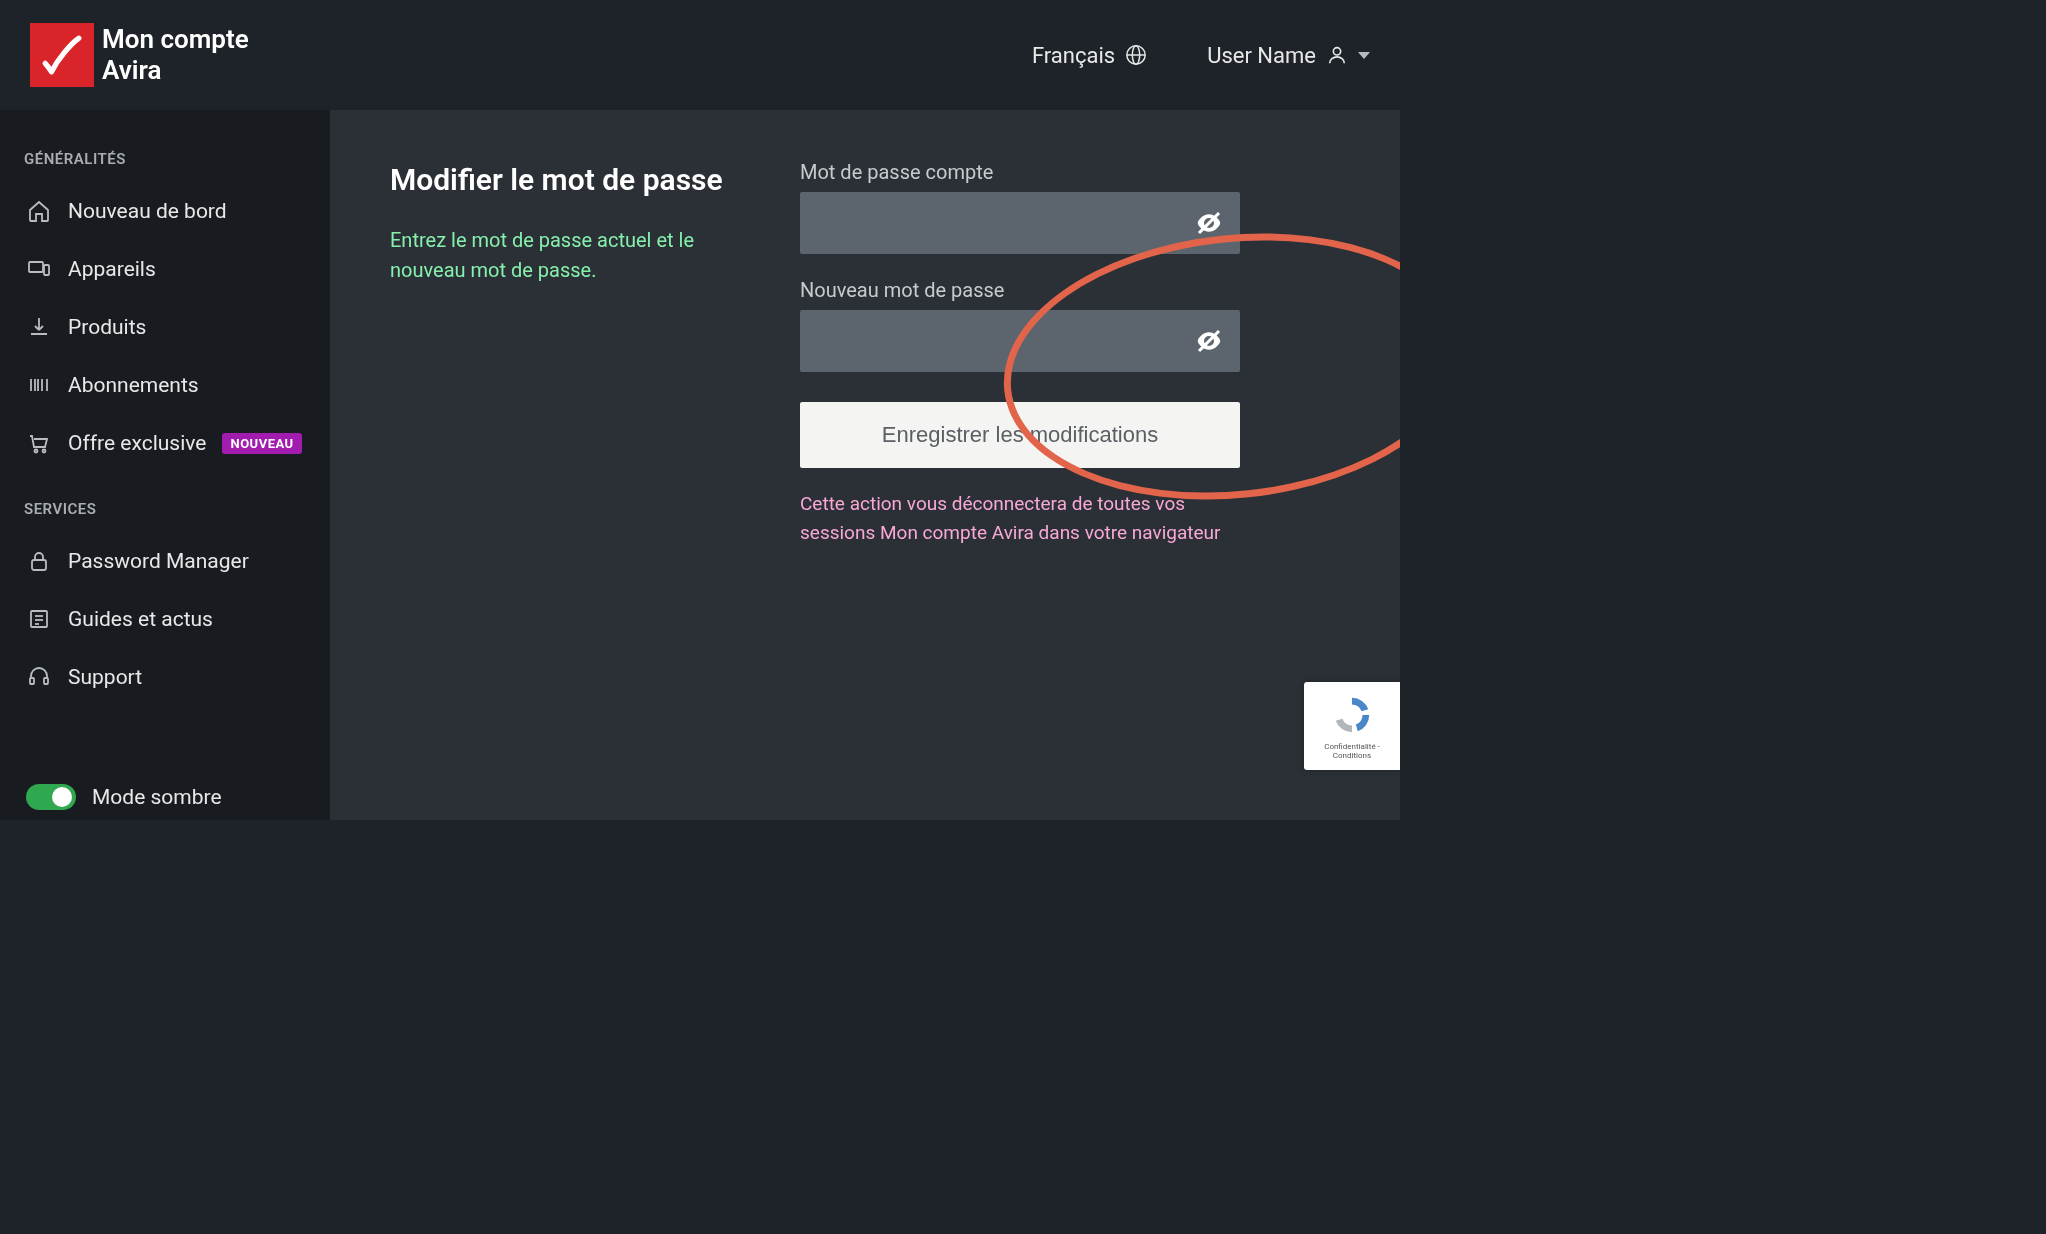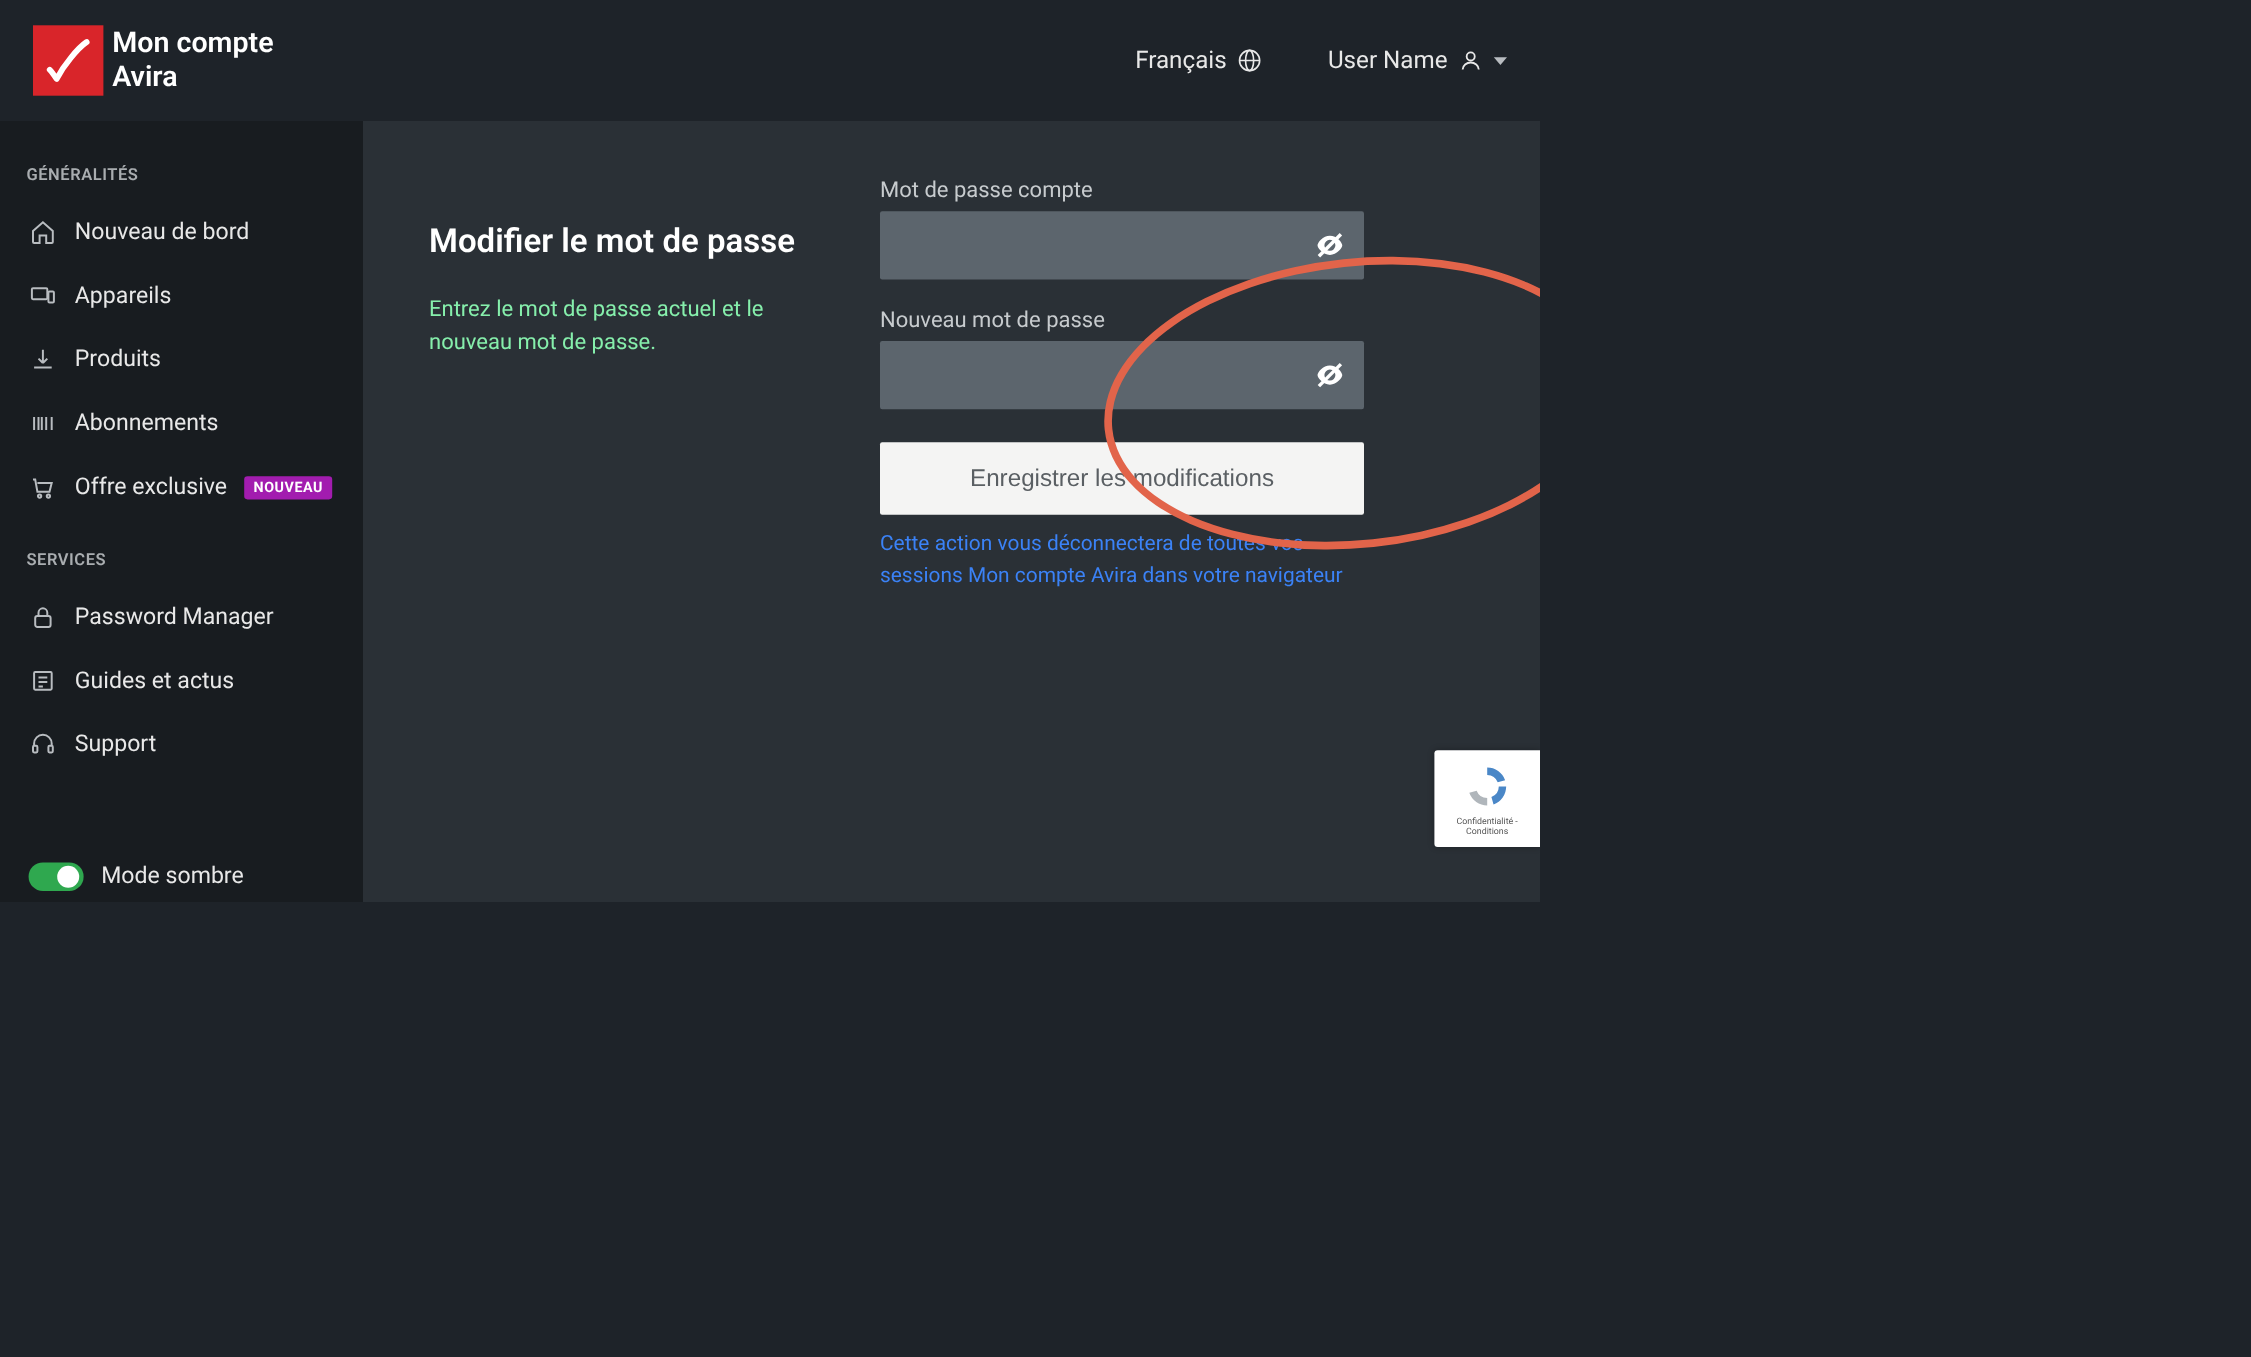--- a/index.html
+++ b/index.html
@@ -138,21 +138,20 @@
   background: #2a3036;
   padding: 50px 60px;
   position: relative;
 }
 .main-inner {
   display: flex;
   gap: 70px;
 }
 .left-col {
   width: 340px;
-  margin-top: 40px;
 }
 .page-heading {
   font-size: 30px;
   font-weight: 600;
   color: #fff;
   line-height: 1.3;
 }
 .page-sub {
   margin-top: 26px;
   font-size: 20px;
@@ -200,23 +199,23 @@
   height: 66px;
   background: #f4f4f3;
   color: #5a5f63;
   font-size: 22px;
   border: none;
   cursor: pointer;
   border-radius: 2px;
   margin-top: 6px;
 }
 .hint-text {
-  margin-top: 12px;
+  margin-top: 22px;
   font-size: 19px;
-  color: #3b82f6;
+  color: #f9a8d4;
   line-height: 1.5;
 }
 .annot-ellipse {
   position: absolute;
   left: 673px;
   top: 125px;
   width: 464px;
   height: 263px;
   border: 7px solid #e2644a;
   border-radius: 50%;

